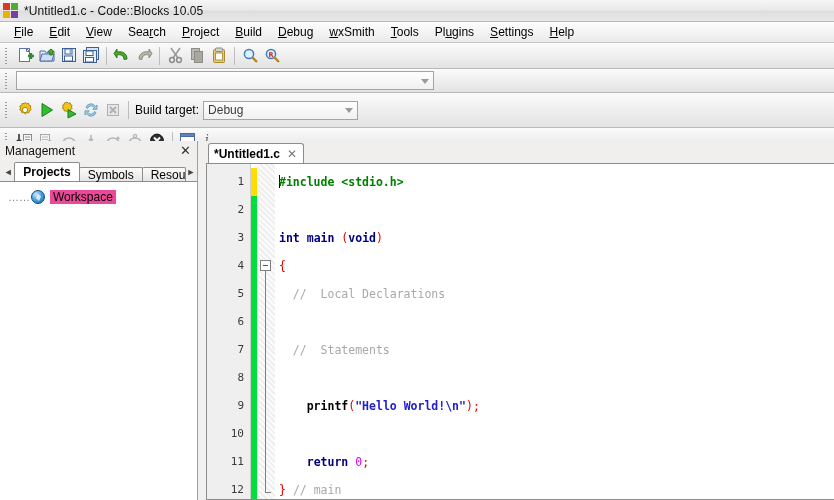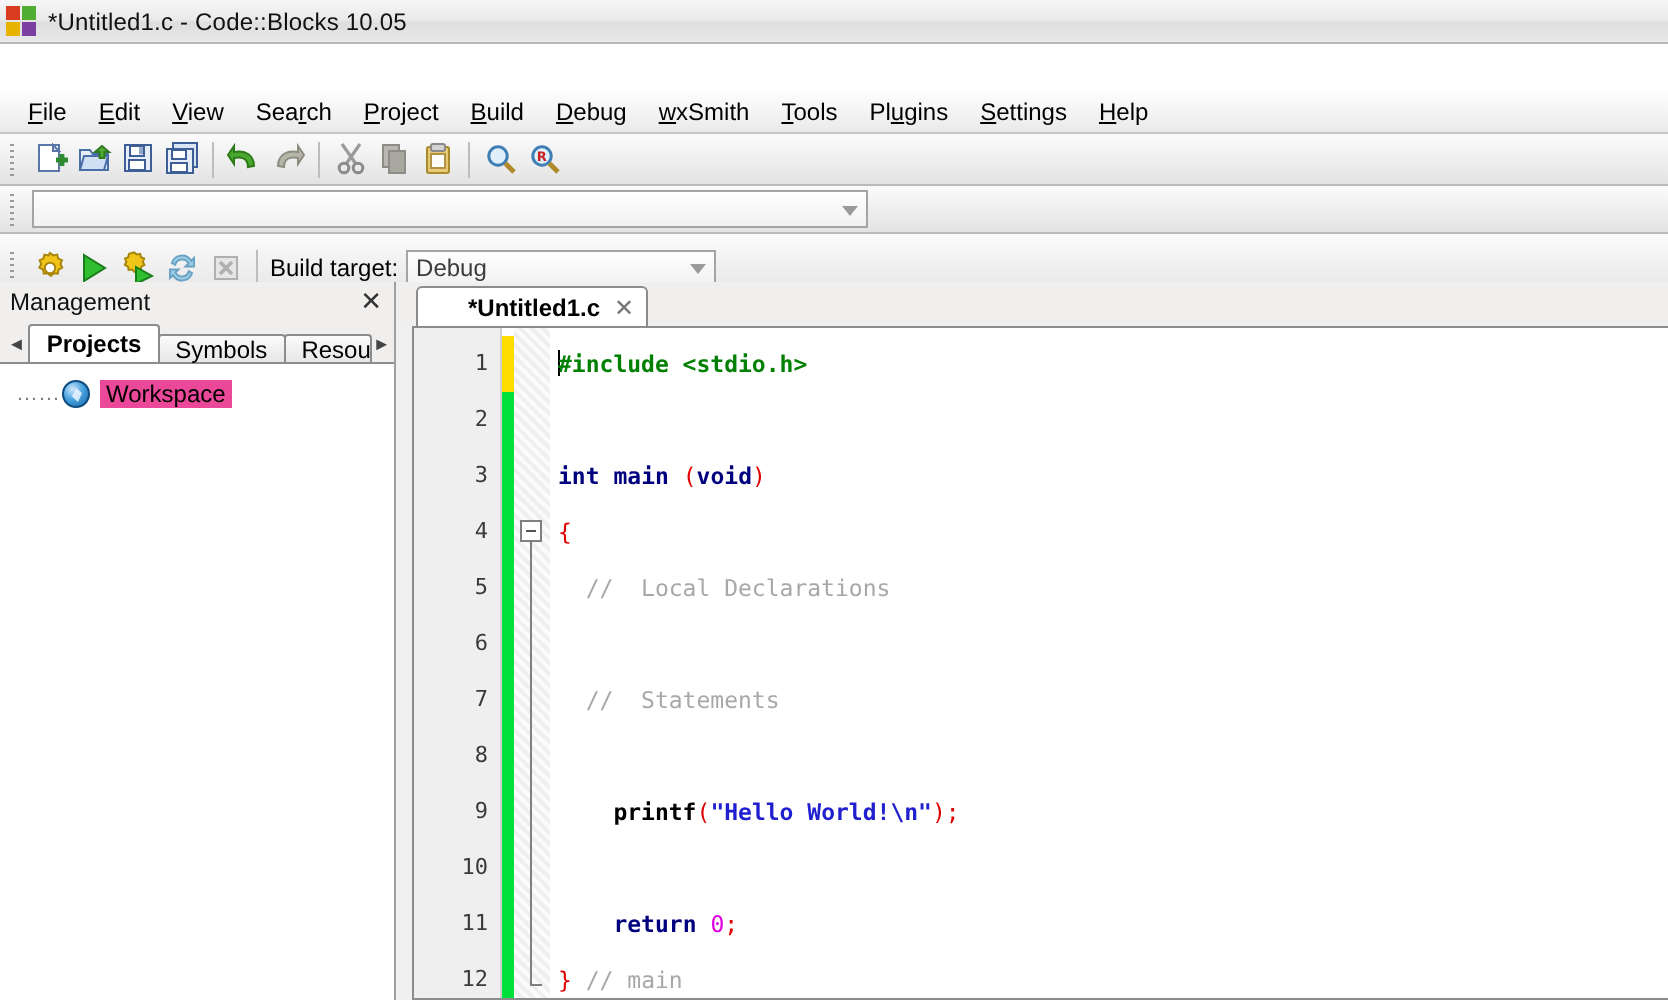--- a/index.html
+++ b/index.html
@@ -25,21 +25,21 @@
   .cb-logo { width: 15px; height: 15px; display: grid;
     grid-template-columns: 7px 7px; grid-template-rows: 7px 7px; gap: 1px; margin-right: 6px; }
   .cb-logo i { display:block; }
   .title-text { font-size: 12px; font-weight: normal; color: #111; letter-spacing: 0.1px; }
 
   
   .menubar {
     height: 21px;
     background: linear-gradient(to bottom,#fdfdfd 0%, #f2f2f2 60%, #eaeaea 100%);
     border-bottom: 1px solid #c6c6c6;
-    display: flex; align-items: center; padding-left: 6px; margin-top: 24px;
+    display: flex; align-items: center; padding-left: 6px;
   }
   .menu-item { padding: 2px 8px; font-size: 12px; color: #000; cursor: default; white-space: nowrap;}
   .menu-item u { text-decoration: underline; }
 
   
   .toolbar {
     background: linear-gradient(to bottom,#fbfbfb 0%, #efefef 50%, #e3e3e3 100%);
     border-bottom: 1px solid #b9b9b9;
     display: flex; align-items: center;
     padding-left: 2px;
@@ -90,21 +90,21 @@
     background: radial-gradient(circle at 35% 30%, #cfe7fb 0%, #4aa3e0 45%, #1565a8 100%);
     border:1px solid #0d4b80; position:relative;}
   .globe::after{content:"";position:absolute;left:4px;top:3px;width:5px;height:7px;background:#eaf5ff;
     clip-path:polygon(40% 0,100% 35%,60% 100%,0 60%); opacity:.85;}
   .tree-label { background:#ec4899; padding:0 3px; }
 
   
   .editor-wrap { flex:1; display:flex; flex-direction:column; background:#f0f0f0; min-width:0;}
   .etabrow { height:22px; background:#f0efee; display:flex; align-items:flex-end; padding-left:10px;}
   .etab { height:20px; background:#ffffff; border:1px solid #8c8c8c; border-bottom:none;
-    border-radius:3px 3px 0 0; display:flex; align-items:center; padding:0 6px 0 25px; font-size:12px; font-weight:bold;}
+    border-radius:3px 3px 0 0; display:flex; align-items:center; padding:0 6px 0 5px; font-size:12px; font-weight:bold;}
   .etab .x { margin-left:7px; font-weight:normal; font-size:12px; color:#777; cursor:pointer;}
   .editor {
     flex:1; background:#ffffff; border:1px solid #8c8c8c; border-right:none; margin-left:8px;
     display:flex; overflow:hidden; position:relative;
   }
   .gutter { width:44px; background:#efefef; border-right:1px solid #d0d0d0; flex:0 0 auto;
     font-family:"DejaVu Sans Mono","Liberation Mono",monospace; font-size:11px; color:#3a3a3a;
     text-align:right; padding-top:4px;}
   .gutter div { height:28px; line-height:28px; padding-right:6px; }
   .change-col { width:6px; flex:0 0 auto; padding-top:4px;}

